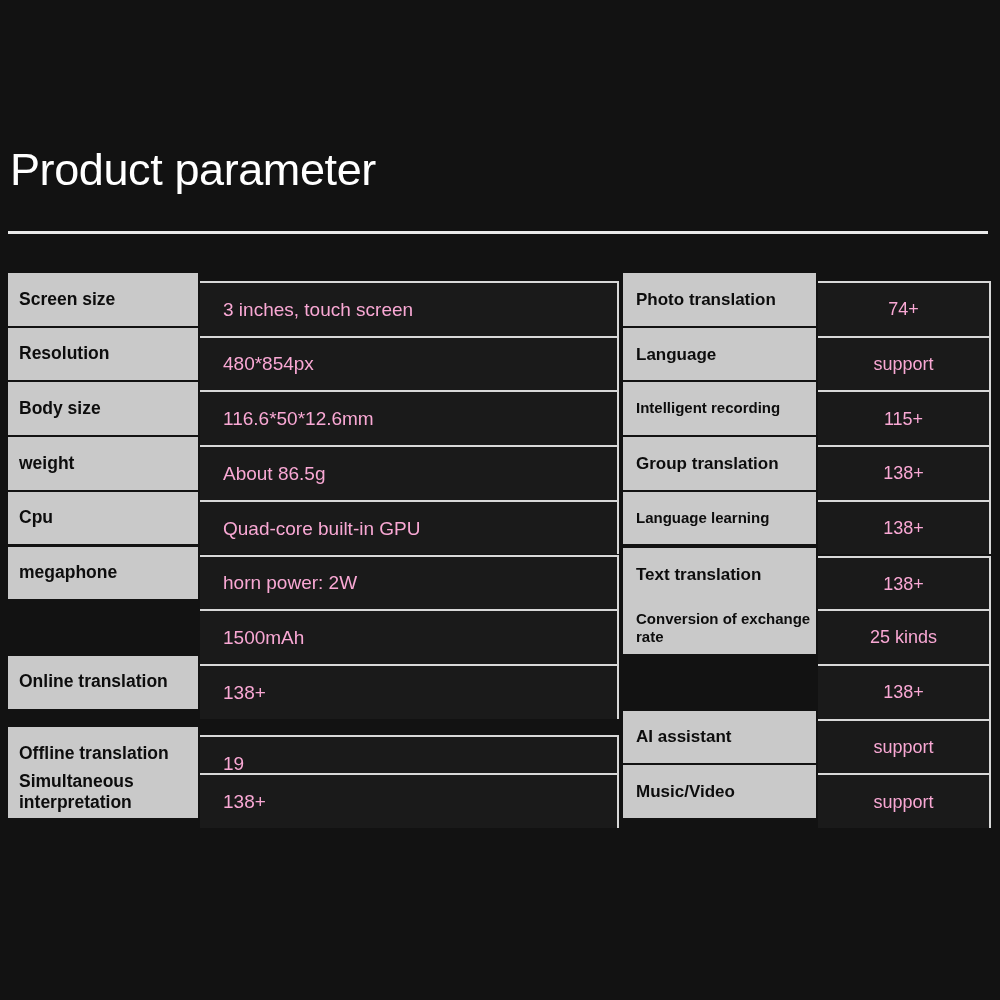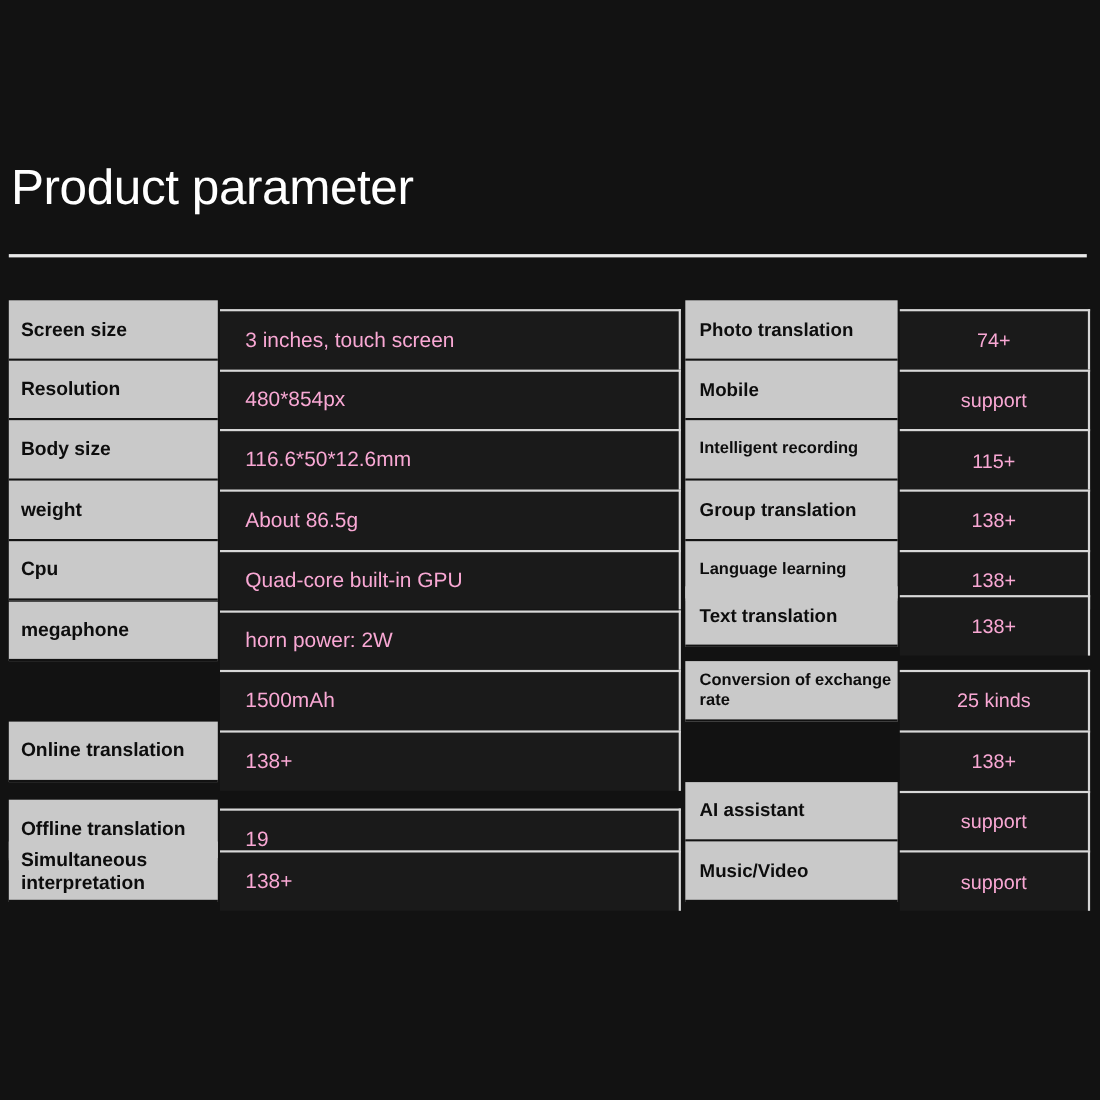--- a/index.html
+++ b/index.html
@@ -207,21 +207,21 @@
       <div class="row" style="top:0px">
         <div class="cell-label">
             <span class="label-text">Photo translation</span>
           </div>
         <div class="cell-value">
             <span class="value-text">74+</span>
           </div>
       </div>
       <div class="row" style="top:54.7px">
         <div class="cell-label">
-            <span class="label-text">Mobile</span>
+            <span class="label-text">Language</span>
           </div>
         <div class="cell-value">
             <span class="value-text">support</span>
           </div>
       </div>
       <div class="row" style="top:109.4px">
         <div class="cell-label sm">
             <span class="label-text">Intelligent recording</span>
           </div>
         <div class="cell-value">
@@ -237,21 +237,21 @@
           </div>
       </div>
       <div class="row" style="top:218.8px">
         <div class="cell-label sm">
             <span class="label-text">Language learning</span>
           </div>
         <div class="cell-value">
             <span class="value-text">138+</span>
           </div>
       </div>
-      <div class="row" style="top:260px">
+      <div class="row" style="top:275px">
         <div class="cell-label">
             <span class="label-text">Text translation</span>
           </div>
         <div class="cell-value">
             <span class="value-text">138+</span>
           </div>
       </div>
       <div class="row" style="top:328.2px">
         <div class="cell-label sm two-line">
             <span class="label-text">Conversion of exchange rate</span>

